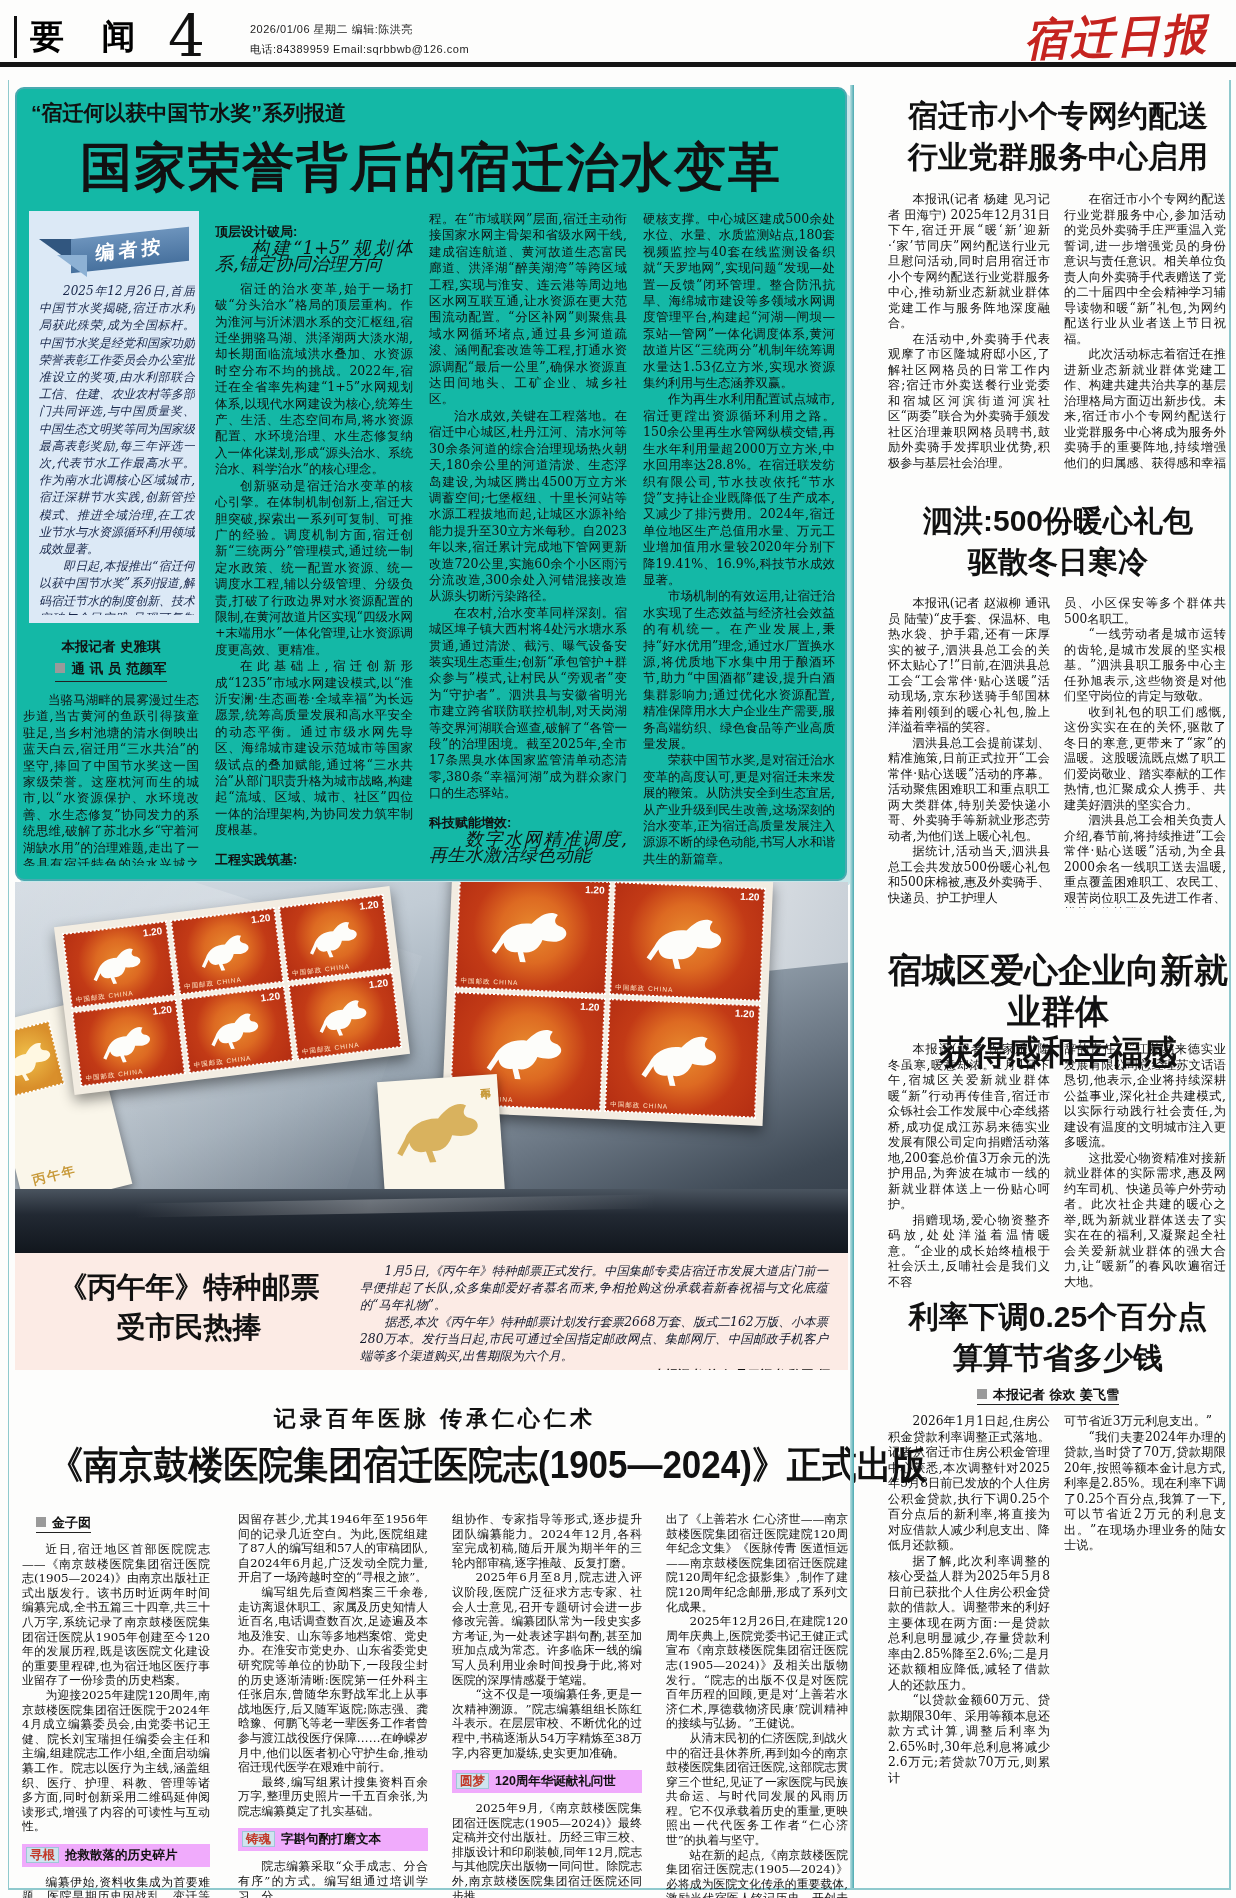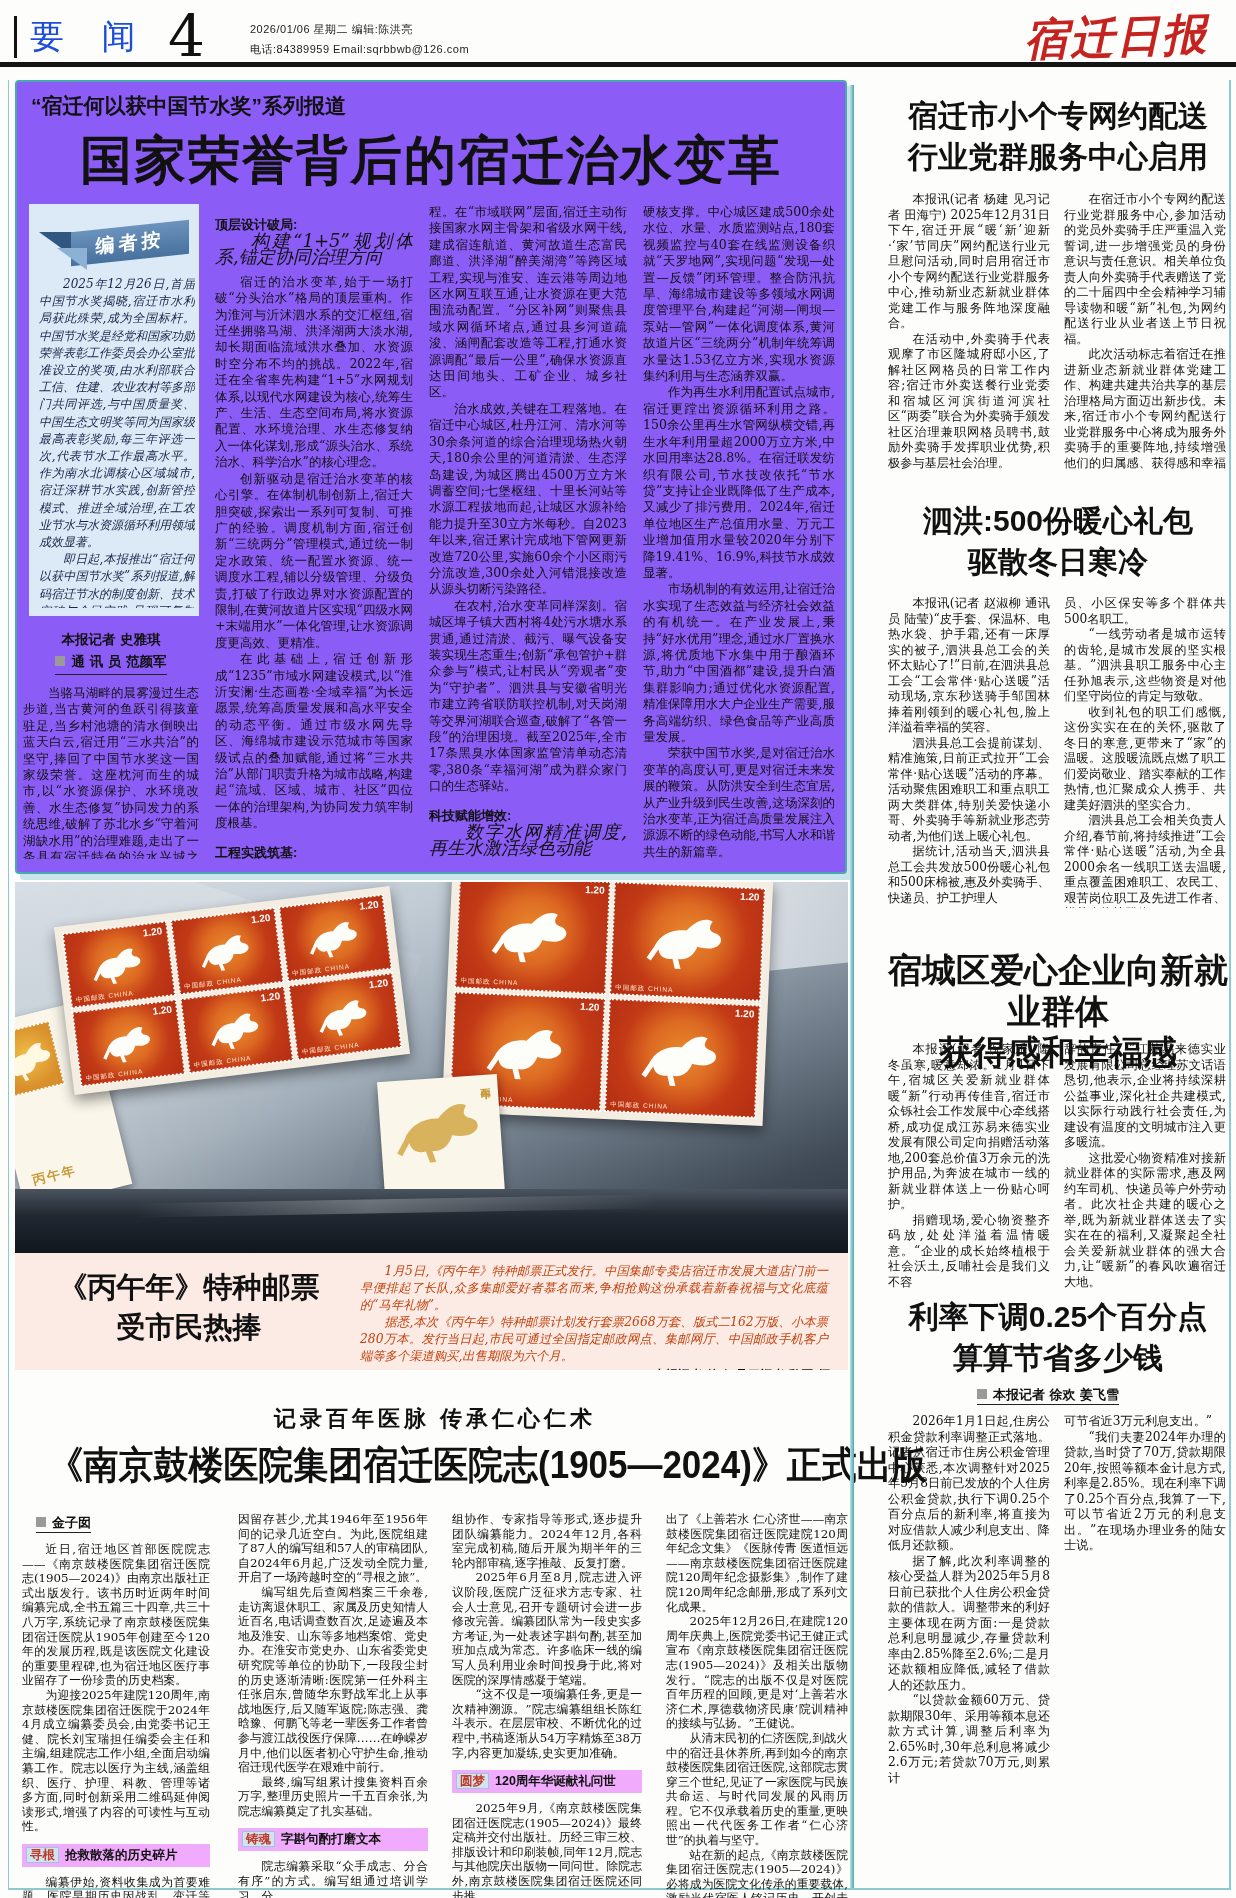--- a/index.html
+++ b/index.html
@@ -2,31 +2,31 @@
 <html><head>
 <meta charset="utf-8">
 <style>
   html,body{margin:0;padding:0;background:#f6f6f4;}
   #page{position:relative;width:1236px;height:1898px;background:#fdfdfc;overflow:hidden;
         font-family:"DejaVu Serif","Liberation Serif",serif;color:#111;}
   .abs{position:absolute;}
   .hei{font-family:"Liberation Sans","DejaVu Sans",sans-serif;}
   
   #hdr-bar{left:14px;top:16px;width:3px;height:42px;background:#111;}
-  #hdr-section{left:30px;top:14px;font-size:34px;font-weight:normal;letter-spacing:14px;color:#1d4ed8;}
+  #hdr-section{left:30px;top:14px;font-size:34px;font-weight:bold;letter-spacing:14px;color:#000000;}
   #hdr-pageno{left:168px;top:2px;font-size:58px;font-weight:500;color:#111;}
   .hdr-info{left:250px;font-size:11px;color:#222;letter-spacing:.5px;}
   #masthead{right:28px;top:8px;font-size:44px;font-weight:bold;color:#c5231f;
             font-style:italic;transform:rotate(-2deg);letter-spacing:2px;}
   #hdr-rule{left:0;top:62px;width:1236px;height:5px;background:#151515;}
   
   .frame{background:#8fc9cd;}
   
-  #main-box{left:15px;top:80px;width:828px;height:790px;border:2px solid #4aa9b0;border-radius:4px;
-            background:#8b5cf6;box-shadow:5px 6px 0 #c8e6e9;overflow:hidden;}
+  #main-box{left:15px;top:87px;width:828px;height:790px;border:2px solid #4aa9b0;border-radius:9px;
+            background:#14b8a6;box-shadow:5px 6px 0 #c8e6e9;overflow:hidden;}
   #main-kicker{left:14px;top:10px;font-size:21px;font-weight:bold;}
   #main-headline{left:0;top:44px;width:100%;text-align:center;font-size:52px;font-weight:bold;
                  letter-spacing:2px;white-space:nowrap;}
   .mcol{top:122px;height:655px;overflow:hidden;}
   .mcol p,.scol p,.hcol p{margin:0;text-align:justify;}
   .mcol .para{font-size:12.5px;line-height:16.4px;text-indent:2em;}
   .mcol .nc{text-indent:0;}
   .sub-h{font-size:13px;line-height:17px;font-weight:bold;margin-top:12px !important;
          font-family:"Liberation Sans",sans-serif;}
   .sub-k{font-size:18px;line-height:16.4px;font-style:italic;text-indent:2em;margin-bottom:8px !important;}
@@ -62,21 +62,21 @@
   .stamp svg{position:absolute;left:12%;top:16%;width:76%;height:64%;}
   .minisheet{position:absolute;background:#faf6ea;box-shadow:0 4px 10px rgba(0,0,0,.4);}
   .gold{color:#c89a3a;font-weight:bold;}
   #glass{position:absolute;left:0;bottom:0;width:100%;height:64px;
          background:linear-gradient(#4a545f,#222933 40%,#11161d);}
   
   #cap-box{left:15px;top:1253px;width:833px;height:117px;background:#fcebe5;overflow:hidden;}
   #cap-title{position:absolute;left:24px;top:14px;width:300px;text-align:center;font-size:29px;
              font-weight:bold;line-height:40px;}
   #cap-text{position:absolute;left:345px;top:10px;width:468px;height:100px;}
-  #cap-text p{margin:0;text-indent:2em;text-align:justify;font-size:12.3px;line-height:17px;font-style:italic;color:#c2410c;}
+  #cap-text p{margin:0;text-indent:2em;text-align:justify;font-size:12.3px;line-height:17px;font-style:italic;color:#0f172a;}
   #cap-credit{text-align:right;font-weight:bold;font-style:italic;font-size:12.3px;margin-top:2px;}
   
   #hosp-kicker{left:15px;top:1404px;width:840px;text-align:center;font-size:22px;font-weight:bold;letter-spacing:4px;}
   #hosp-headline{left:15px;top:1440px;width:840px;text-align:center;font-size:38px;font-weight:bold;
                  white-space:nowrap;transform:scaleX(.92);transform-origin:center;}
   .hcol{top:1512px;height:386px;overflow:hidden;}
   .hcol .para{font-size:11.8px;line-height:14.6px;text-indent:2em;}
   .hcol .nc{text-indent:0;}
   .hbyl{font-size:13px;font-weight:bold;margin:2px 0 10px 14px !important;text-indent:0 !important;}
   .hbyl .ul{border-bottom:1.5px solid #222;padding-bottom:2px;}

